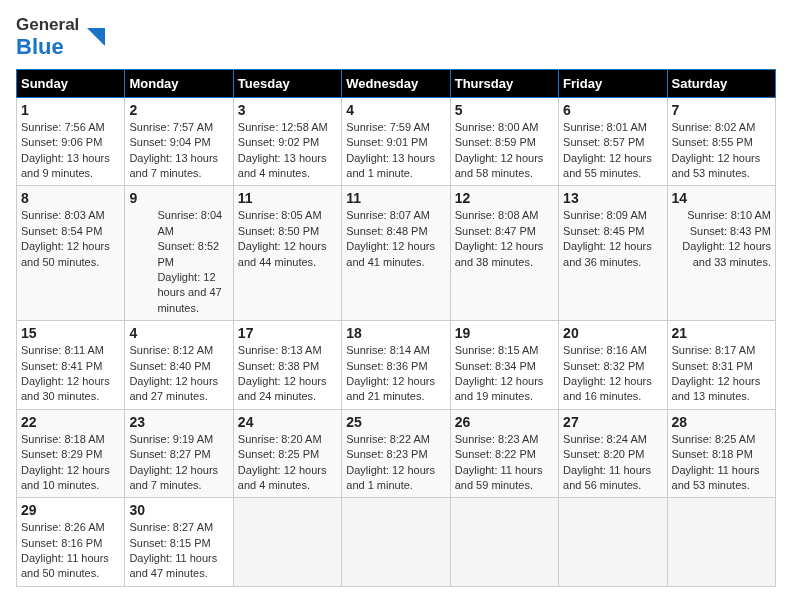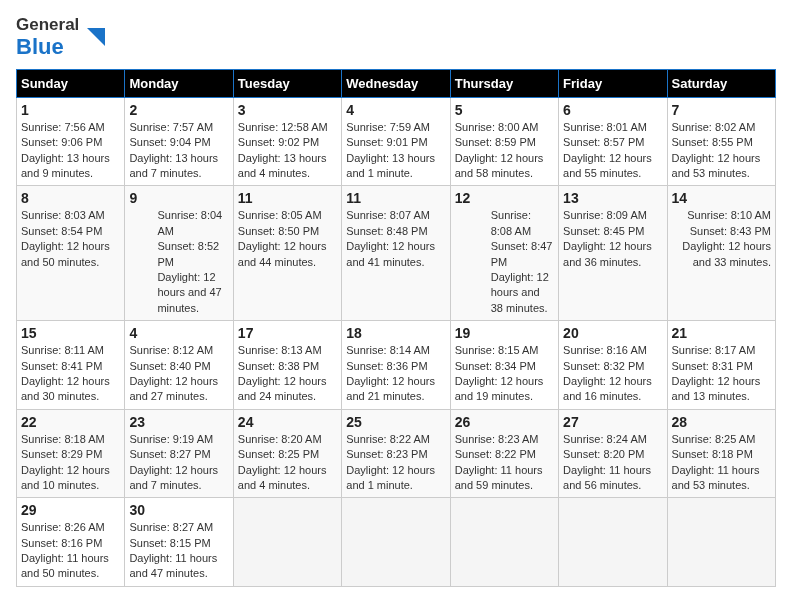--- a/index.html
+++ b/index.html
@@ -170,21 +170,21 @@
 Daylight: 12 hours and 44 minutes.</div>
         </td>
         <td>
           <span class="day-num">11</span>
           <div class="day-info" style="white-space: pre-line;">Sunrise: 8:07 AM
 Sunset: 8:48 PM
 Daylight: 12 hours and 41 minutes.</div>
         </td>
         <td>
           <span class="day-num">12</span>
-          <div class="day-info" style="white-space: pre-line; margin-left: 36px;">Sunrise: 8:08 AM
+          <div class="day-info" style="white-space: pre-line;">Sunrise: 8:08 AM
 Sunset: 8:47 PM
 Daylight: 12 hours and 38 minutes.</div>
         </td>
         <td>
           <span class="day-num">13</span>
           <div class="day-info" style="white-space: pre-line;">Sunrise: 8:09 AM
 Sunset: 8:45 PM
 Daylight: 12 hours and 36 minutes.</div>
         </td>
         <td>

